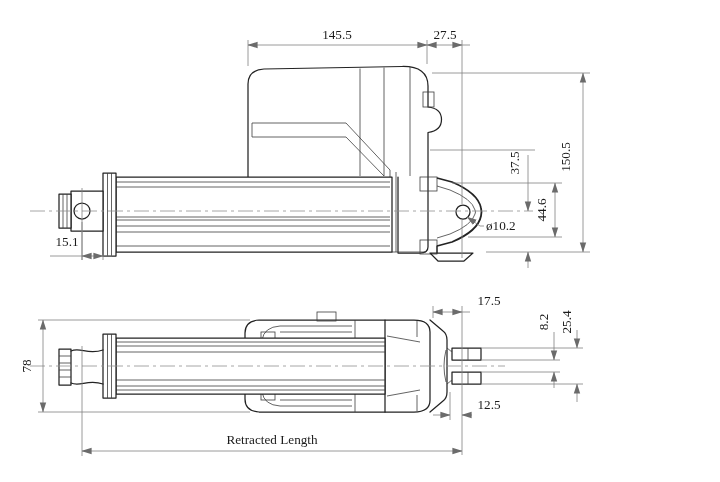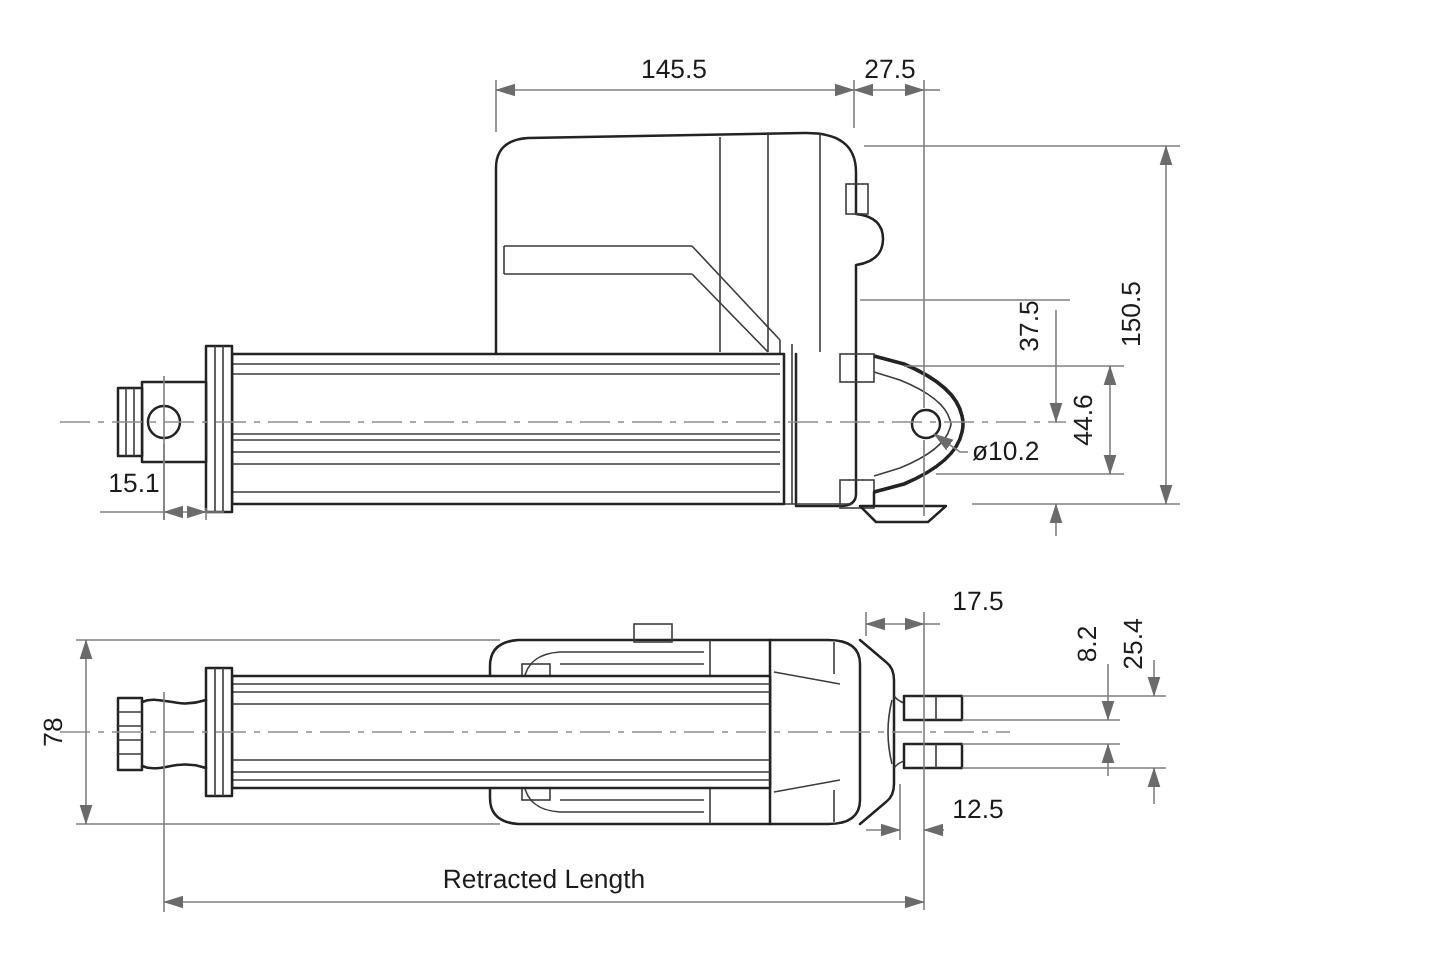--- a/index.html
+++ b/index.html
@@ -1,17 +1,17 @@
 <!DOCTYPE html>
 <html><head>
 <meta charset="utf-8">
 <style>
   html,body{margin:0;padding:0;background:#ffffff;}
   .stage{position:relative;width:720px;height:482px;background:#ffffff;overflow:hidden;
-         font-family:Liberation Sans, sans-serif;}
+         font-family:Liberation Serif, serif;}
   svg{display:block;}
   
   .ol{stroke:#232323;stroke-width:1.25;fill:none;stroke-linejoin:round;stroke-linecap:round;}
   .olf{stroke:#232323;stroke-width:1.25;fill:#ffffff;stroke-linejoin:round;}
   .olw{stroke:#232323;stroke-width:1.8;fill:none;stroke-linejoin:round;}
   .tl{stroke:#3c3c3c;stroke-width:0.8;fill:none;}
   
   .dim{stroke:#808080;stroke-width:0.8;fill:none;}
   .cl{stroke:#8f8f8f;stroke-width:0.8;fill:none;stroke-dasharray:15 4 3 4;}
   text.dimtxt{font-size:13.2px;fill:#1b1b1b;}

